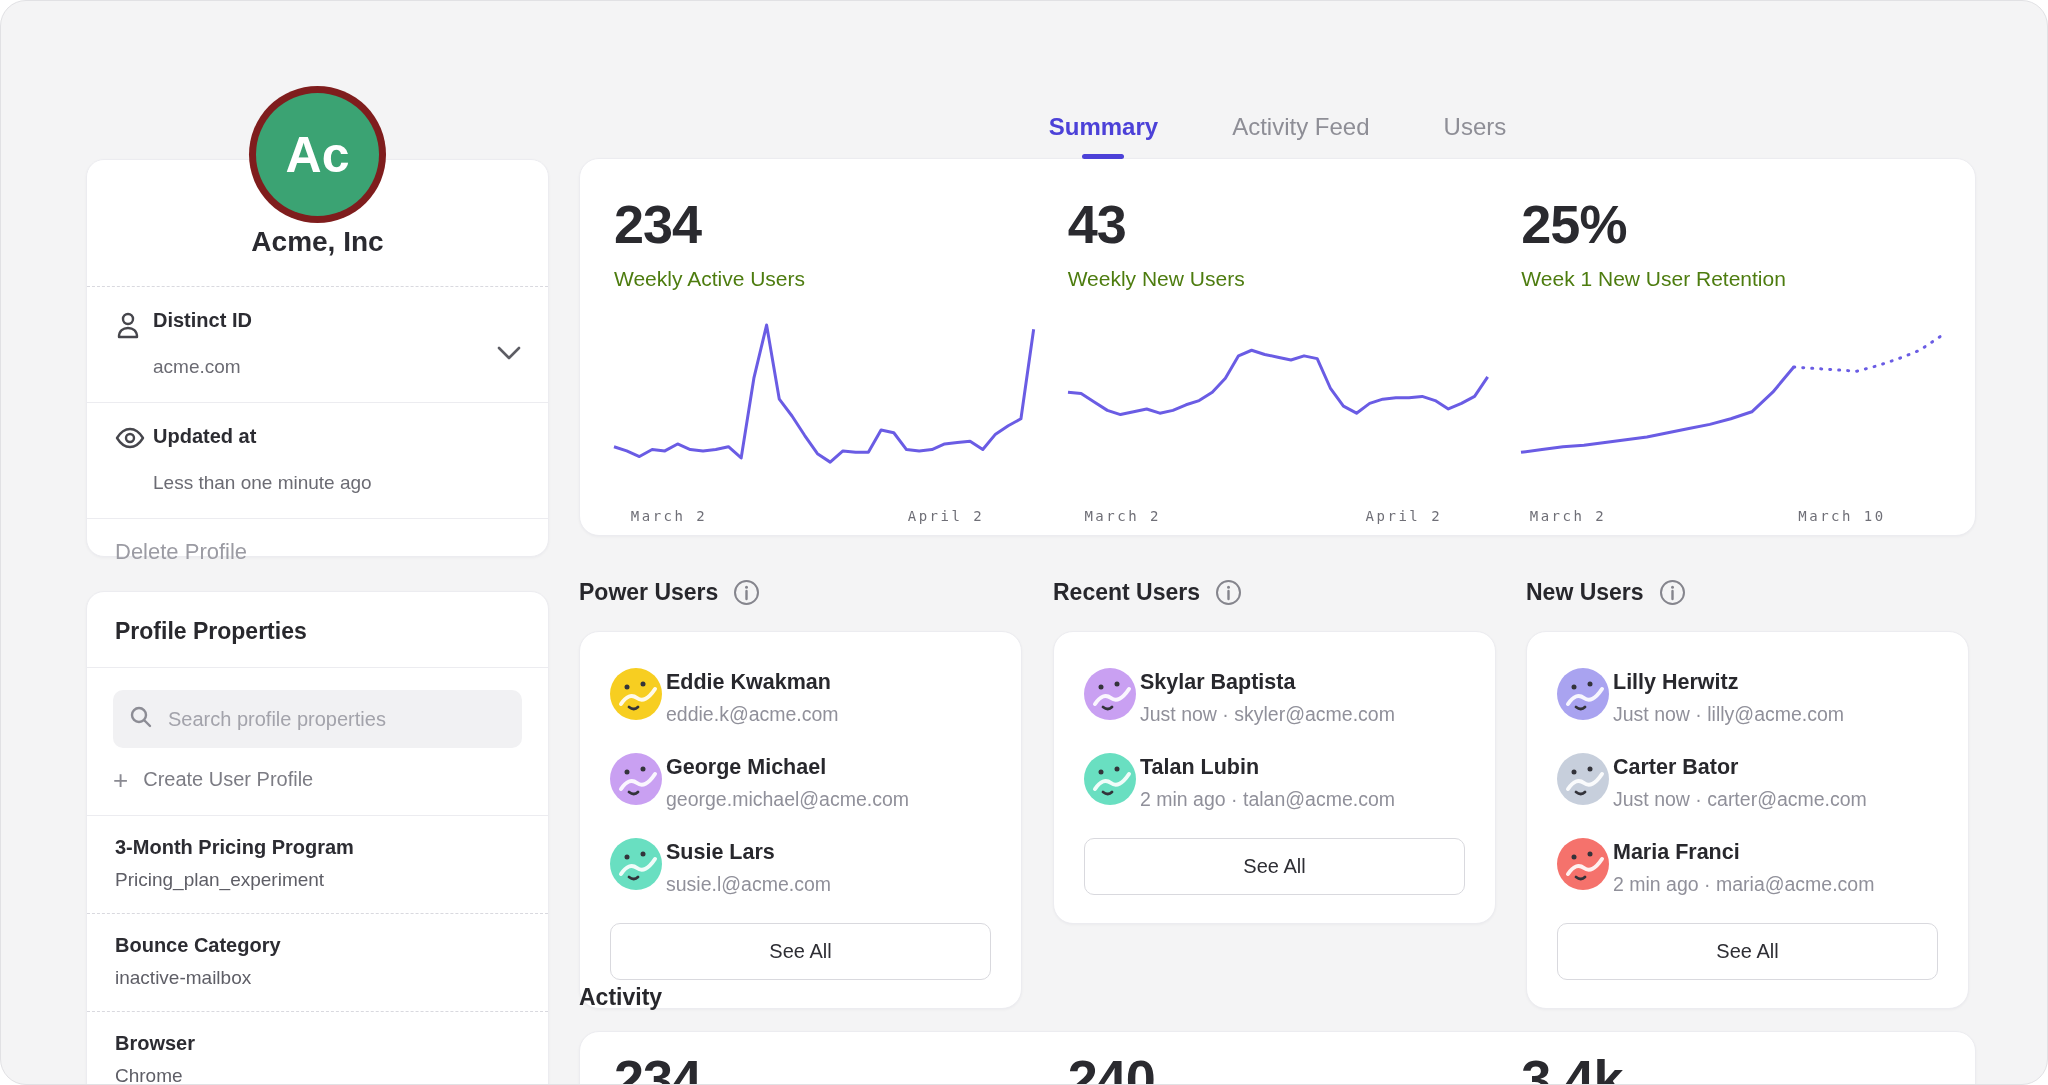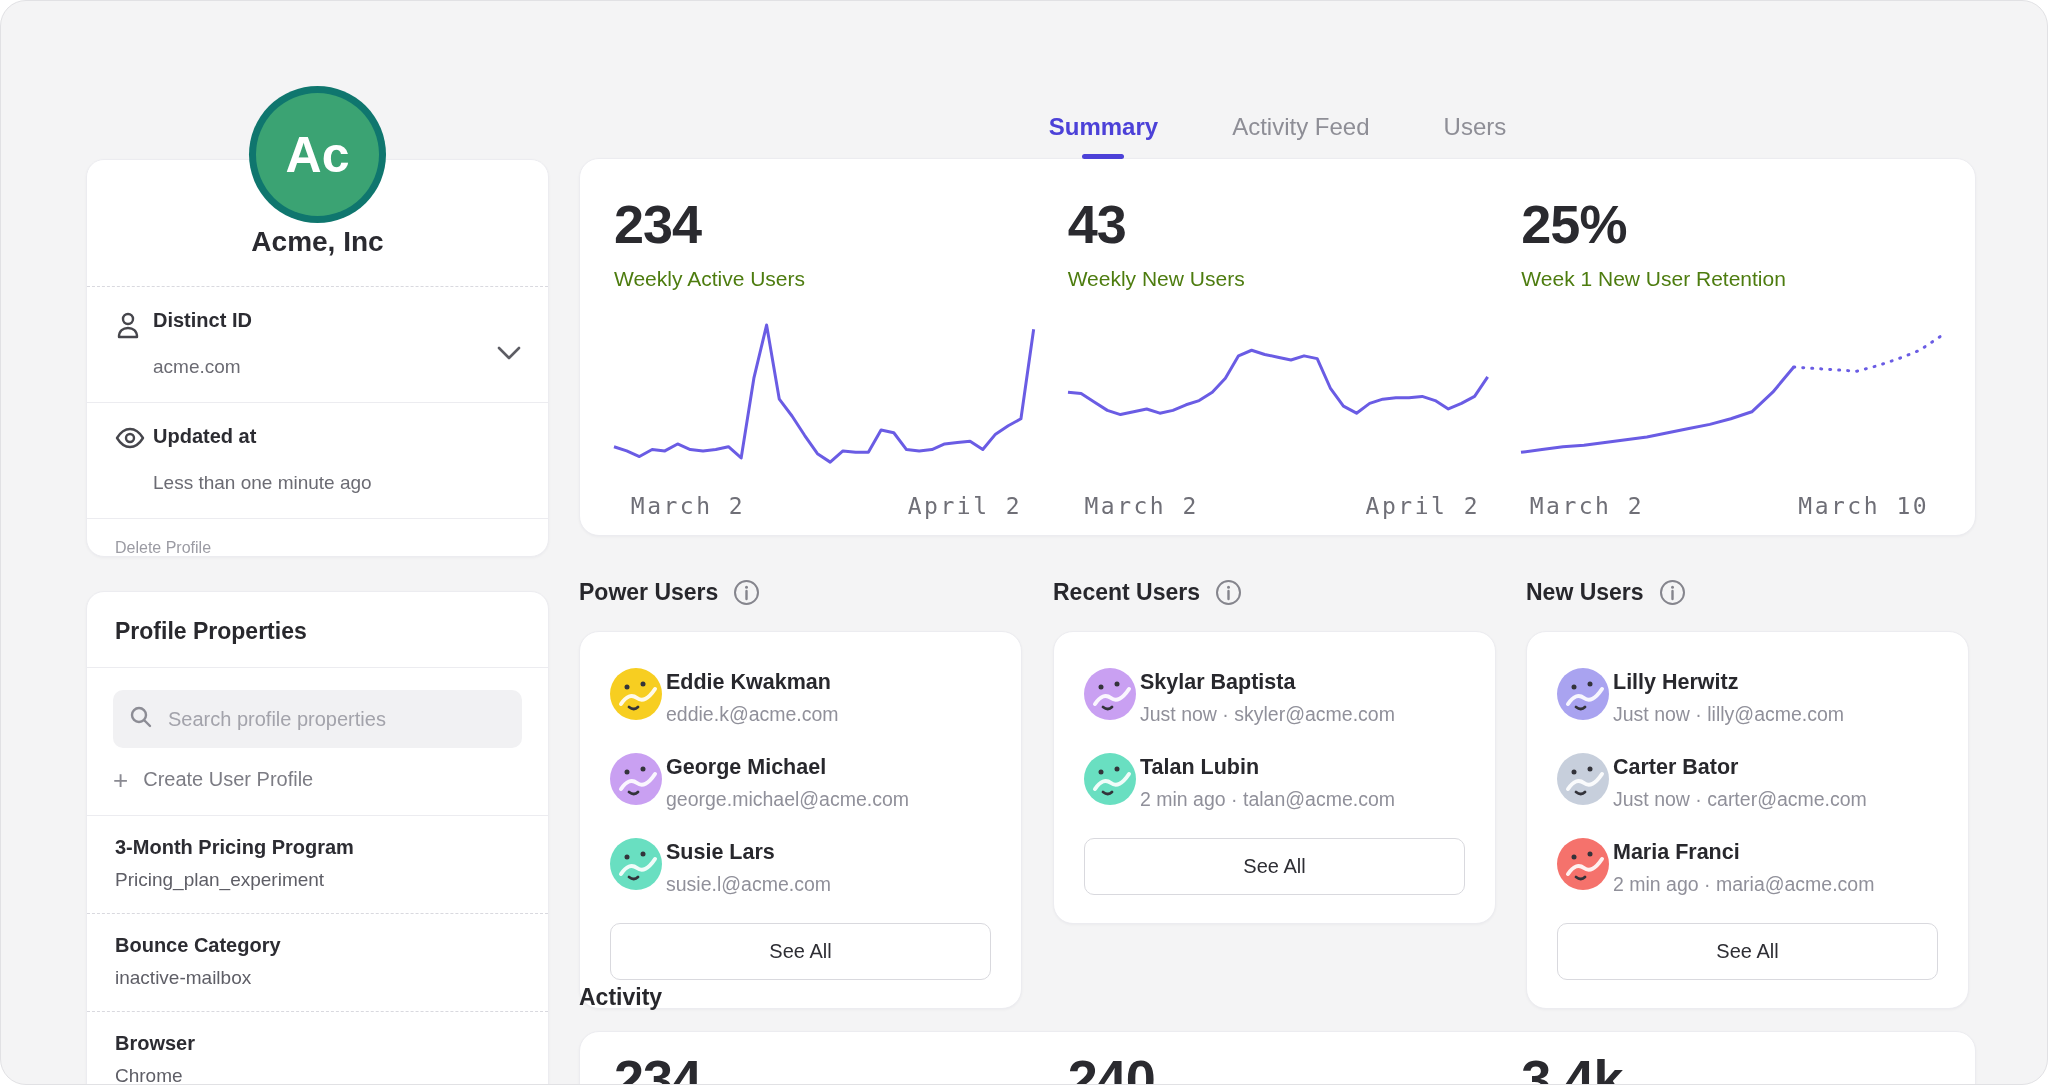--- a/index.html
+++ b/index.html
@@ -5,34 +5,34 @@
   html, body { margin:0; padding:0; width:2048px; height:1085px; overflow:hidden; background:#ffffff;
     font-family:"Liberation Sans", sans-serif; -webkit-font-smoothing:antialiased; }
   .frame { position:absolute; inset:0; background:#f4f4f5; border-radius:26px;
     border:1px solid #e1e1e4; box-sizing:border-box; overflow:hidden; }
 
   .card { position:absolute; background:#ffffff; border:1px solid #ececf0; border-radius:18px;
     box-shadow:0 1px 3px rgba(22,22,48,.04); box-sizing:border-box; }
 
   
   .avatar-ring { position:absolute; left:248px; top:85px; width:137px; height:137px; border-radius:50%;
-    background:#0f766e; display:flex; align-items:center; justify-content:center; z-index:3; }
+    background:#7f1d1d; display:flex; align-items:center; justify-content:center; z-index:3; }
   .avatar-circle { width:123px; height:123px; border-radius:50%; display:flex; align-items:center;
     justify-content:center; color:#fff; font-size:50px; font-weight:700; letter-spacing:0; }
 
   #profile-card { left:85px; top:158px; width:463px; height:398px; z-index:2; }
   .company-name { padding:66px 20px 28px; text-align:center; font-size:28px; font-weight:700; color:#2a2a30; }
   .hair-dashed { border-top:1px dashed #d9d9df; margin:0; }
   .hair-solid  { border-top:1px solid #ececf0; margin:0; }
   .field-row { position:relative; padding:22px 30px 24px 28px; display:flex; gap:8px; }
   .field-icon { width:30px; padding-top:2px; flex:none; color:#46464c; }
   .field-label { font-size:20px; font-weight:700; color:#2c2c32; }
   .field-value { font-size:19px; color:#6b6b73; margin-top:24px; }
   .chevron { position:absolute; right:26px; top:58px; width:26px; height:16px; cursor:pointer; }
-  .delete-row { padding:20px 28px 24px; font-size:16px; color:#9b9ba3; cursor:pointer; }
+  .delete-row { padding:20px 28px 24px; font-size:22px; color:#9b9ba3; cursor:pointer; }
 
   #props-card { left:85px; top:590px; width:463px; height:640px; }
   .props-title { padding:26px 28px 22px; font-size:23px; font-weight:700; color:#28282d; }
   .search-wrap { margin:22px 26px 0; background:#f1f1f3; border-radius:10px; height:58px;
     display:flex; align-items:center; gap:13px; padding:0 16px; box-sizing:border-box; }
   .search-wrap input { border:none; outline:none; background:transparent; font-size:20px; color:#3a3a40;
     width:100%; font-family:"Liberation Sans", sans-serif; }
   .search-wrap input::placeholder { color:#a3a3ab; }
   .create-row { margin:20px 26px 24px; display:flex; align-items:center; gap:15px; color:#7c7c84;
     font-size:20px; cursor:pointer; }
@@ -52,21 +52,21 @@
 
   
   #summary-card { left:578px; top:157px; width:1397px; height:378px; border-radius:20px;
     display:grid; grid-template-columns:repeat(3,1fr); column-gap:34px; padding:0 34px; }
   .stat-col { padding-top:34px; position:relative; }
   .stat-value { font-size:54px; font-weight:700; color:#2a2a2f; letter-spacing:-1px; }
   .stat-label { font-size:21px; color:#4d7c0f; margin-top:12px; }
   .chart-wrap { margin-top:28px; height:152px; }
   .chart-wrap svg { width:100%; height:100%; overflow:visible; display:block; }
   .ticks { position:relative; height:30px; margin-top:22px; }
-  .tick { position:absolute; top:0; font-family:"DejaVu Sans Mono", monospace; font-size:23px;
+  .tick { position:absolute; top:15px; font-family:"DejaVu Sans Mono", monospace; font-size:14px;
     color:#6f6f77; letter-spacing:2.5px; white-space:nowrap; }
 
   
   .user-section { position:absolute; top:578px; width:443px; }
   #section-0 { left:578px; } #section-1 { left:1052px; } #section-2 { left:1525px; }
   .section-head { display:flex; align-items:center; gap:15px; font-size:23px; font-weight:700; color:#27272c; }
   .info-icon { width:27px; height:27px; flex:none; cursor:pointer; }
   .user-card { position:relative; margin-top:25px; background:#fff; border:1px solid #ececf0;
     border-radius:20px; box-shadow:0 1px 3px rgba(22,22,48,.04); padding:36px 30px 28px; box-sizing:border-box; }
   .user-row { display:flex; gap:4px; margin-bottom:27px; cursor:pointer; }

